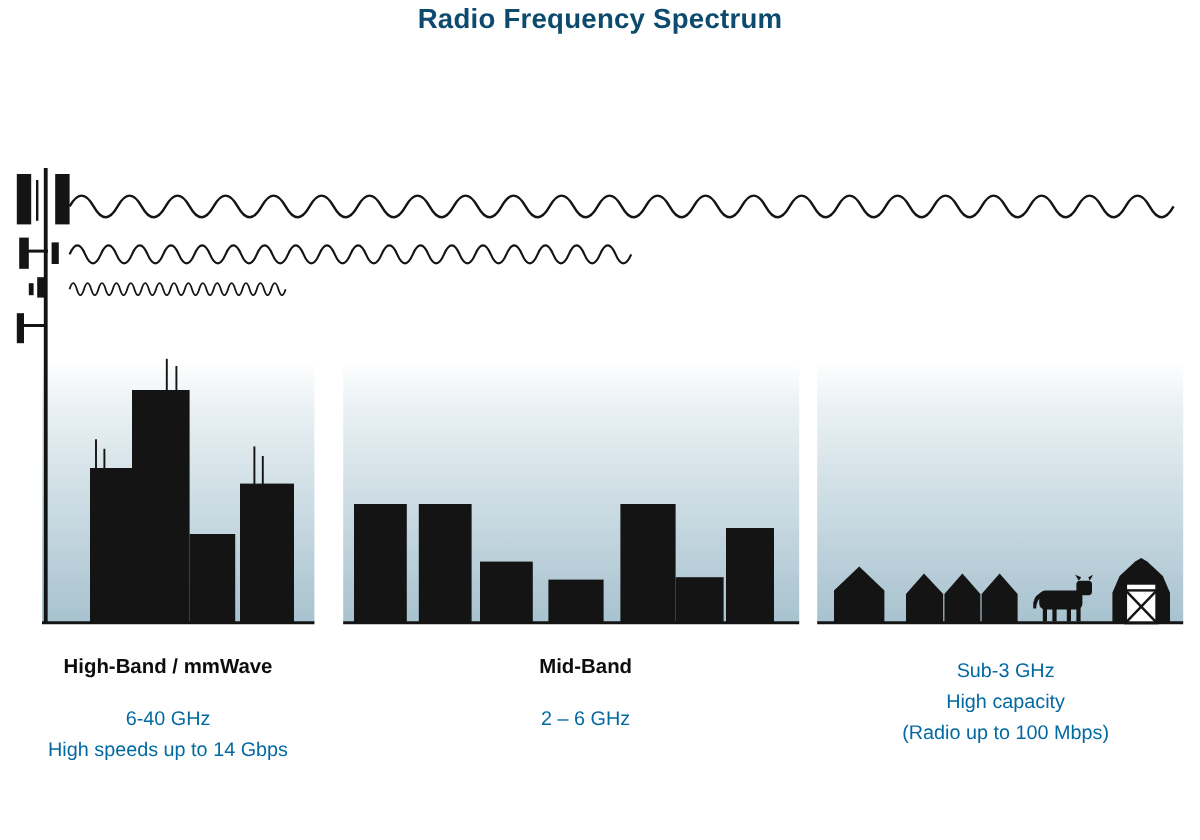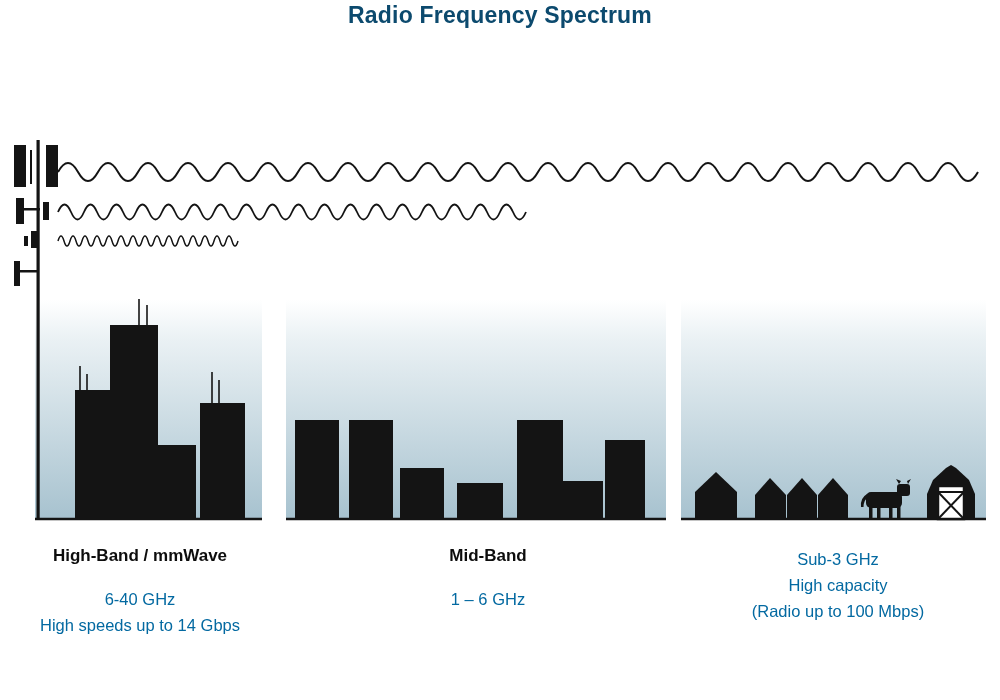--- a/index.html
+++ b/index.html
@@ -120,21 +120,21 @@
   </svg>
 
   <div class="band-col col-high">
     <div class="band-title">High-Band / mmWave</div>
     <div class="band-line">6-40 GHz</div>
     <div class="band-line">High speeds up to 14 Gbps</div>
   </div>
 
   <div class="band-col col-mid">
     <div class="band-title">Mid-Band</div>
-    <div class="band-line">1 – 6 GHz</div>
+    <div class="band-line">2 – 6 GHz</div>
   </div>
 
   <div class="band-col col-low">
     <div class="band-line">Sub-3 GHz</div>
     <div class="band-line">High capacity</div>
     <div class="band-line">(Radio up to 100 Mbps)</div>
   </div>
 
 </div>
 

